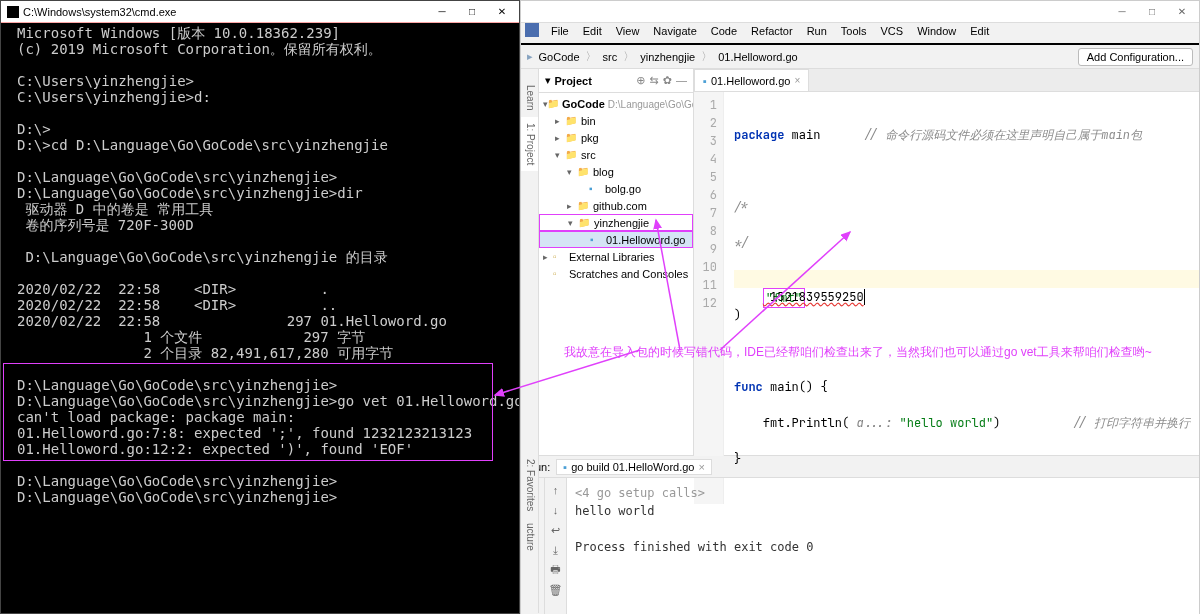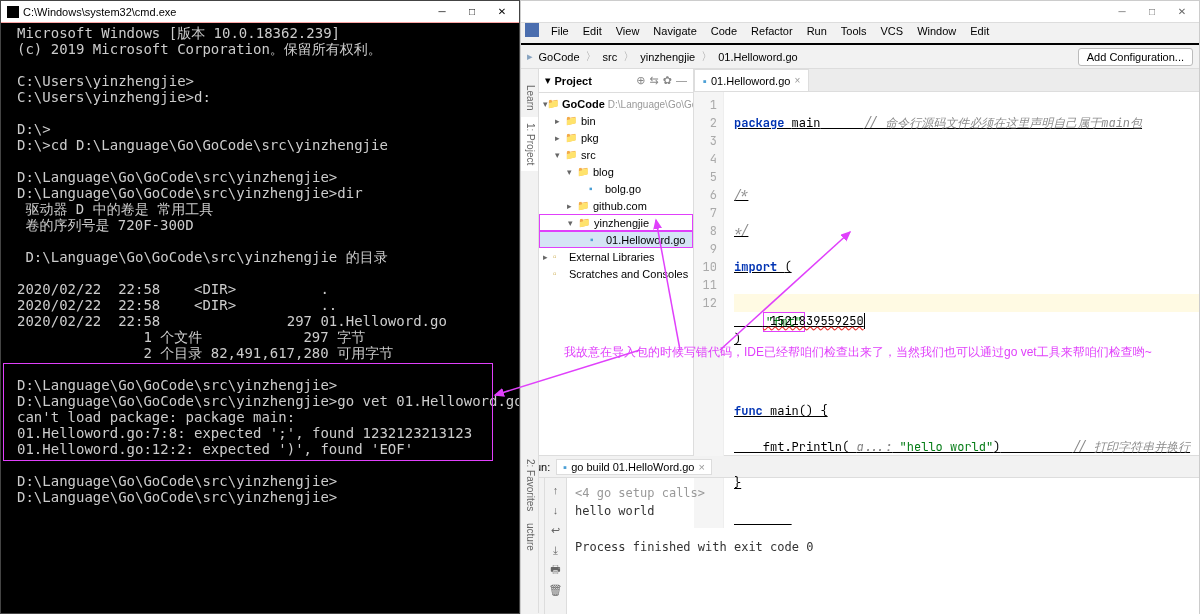--- a/index.html
+++ b/index.html
@@ -54,21 +54,21 @@
 .tree-label { padding-left: 2px; }
 .tree-path { color: #999; font-size: 10px; }
 .project-hl { border: 1px solid #e040fb; }
 
 .ide-editor { flex: 1; background: #fff; display: flex; flex-direction: column; }
 .editor-tabs { height: 24px; border-bottom: 1px solid #ddd; display: flex; align-items: flex-end; background: #ececec; }
 .editor-tab { height: 22px; background: #fff; border: 1px solid #ddd; border-bottom: none; padding: 2px 8px; display: flex; align-items: center; gap: 4px; font-size: 11px; cursor: pointer; }
 .editor-tab-close { color: #999; font-size: 10px; cursor: pointer; }
 .editor-body { flex: 1; display: flex; font-family: "JetBrains Mono", Consolas, monospace; font-size: 12px; }
 .gutter { width: 30px; background: #f5f5f5; color: #aaa; text-align: right; padding: 4px 6px 0 0; border-right: 1px solid #eee; line-height: 18px; }
-.code { flex: 1; padding: 4px 0 0 10px; line-height: 18px; white-space: pre; position: relative; text-decoration: underline; }
+.code { flex: 1; padding: 16px 0 0 10px; line-height: 18px; white-space: pre; position: relative; }
 .code-line { height: 18px; }
 .kw { color: #0033b3; font-weight: bold; }
 .pkg { color: #000; }
 .str { color: #067d17; }
 .comment { color: #8c8c8c; font-style: italic; }
 .fn { color: #000; }
 .param { color: #808080; font-style: italic; }
 .err-underline { text-decoration: underline wavy #e53935; }
 .line-hl { background: #fffae3; position: absolute; left: 0; width: 100%; height: 18px; z-index: 0; }
 .code-line > * { position: relative; z-index: 1; }
@@ -261,21 +261,20 @@
           <span class="editor-tab-close">×</span>
         </div>
       </div>
       <div class="editor-body">
         <div class="gutter">1<br>2<br>3<br>4<br>5<br>6<br>7<br>8<br>9<br>10<br>11<br>12</div>
         <div class="code">
 <div class="code-line"><span class="kw">package </span><span class="pkg">main</span>      <span class="comment">// 命令行源码文件必须在这里声明自己属于main包</span></div>
 <div class="code-line"></div>
 <div class="code-line"><span class="comment">/*</span></div>
 <div class="code-line"><span class="comment">*/</span></div>
-<div class="code-line"><span class="kw">import </span><span>(</span></div>
 <div class="code-line" style="position:relative"><div class="line-hl" style="top:0"></div>    <span class="str err-box" style="padding:0 2px">"fmt"</span><span class="err-underline"> 1521839559250</span><span class="caret"></span></div>
 <div class="code-line"><span>)</span></div>
 <div class="code-line"></div>
 <div class="code-line"><span class="kw">func </span><span class="fn">main</span><span>() {</span></div>
 <div class="code-line"><span>    fmt.Println( </span><span class="param">a...:</span><span class="str"> "hello world"</span><span>)</span>          <span class="comment">// 打印字符串并换行</span></div>
 <div class="code-line"><span>}</span></div>
         </div>
       </div>
     </div>
   </div>

